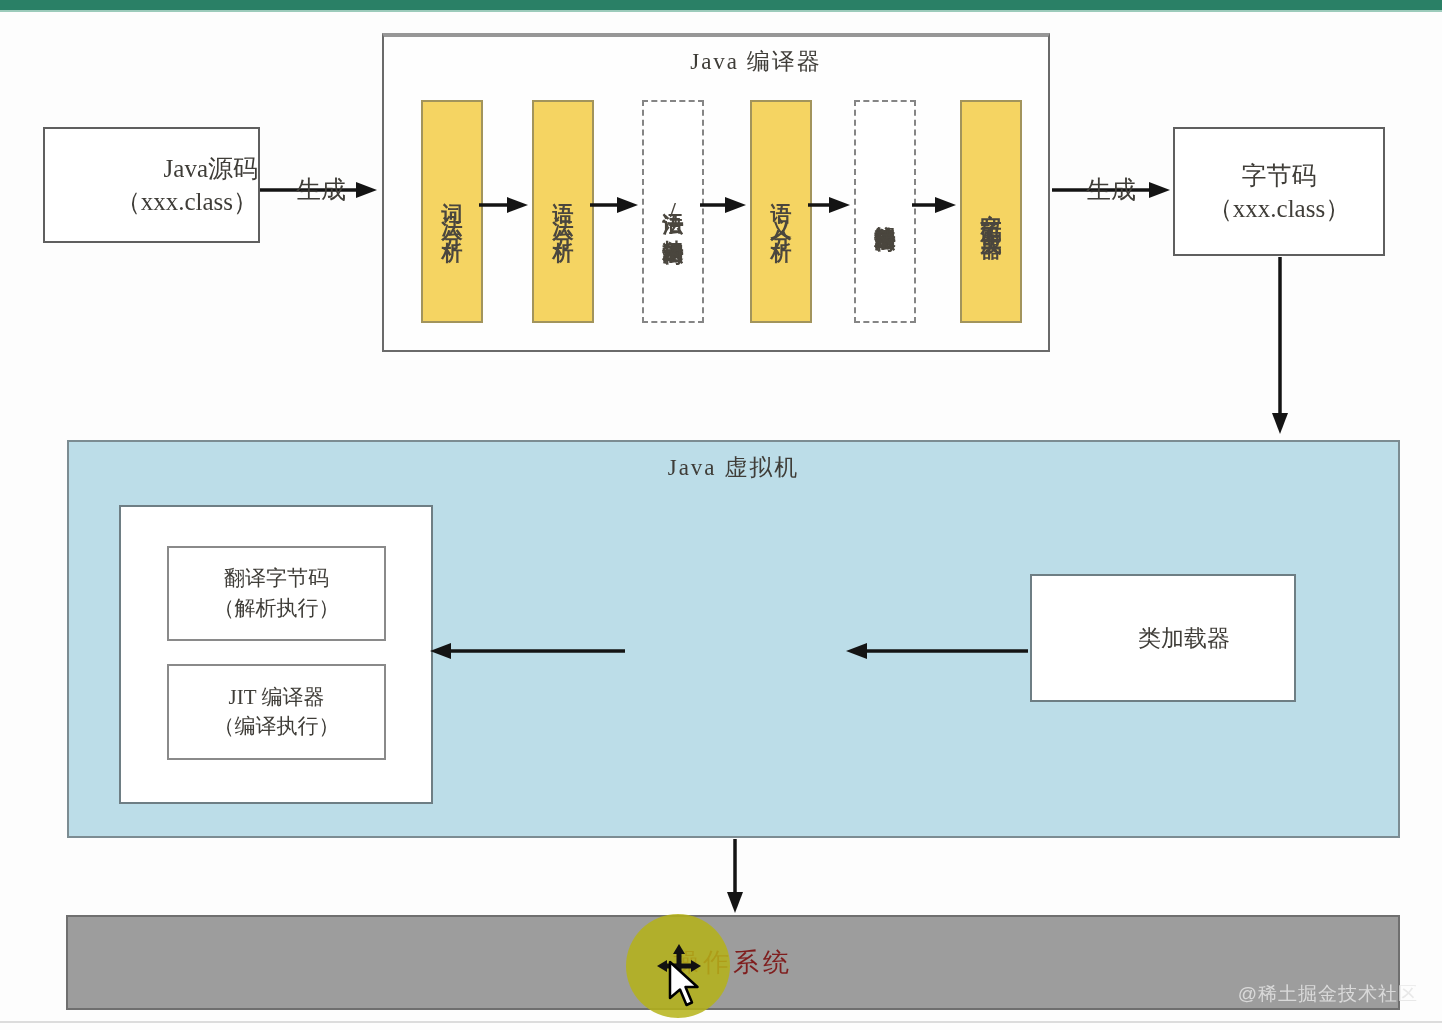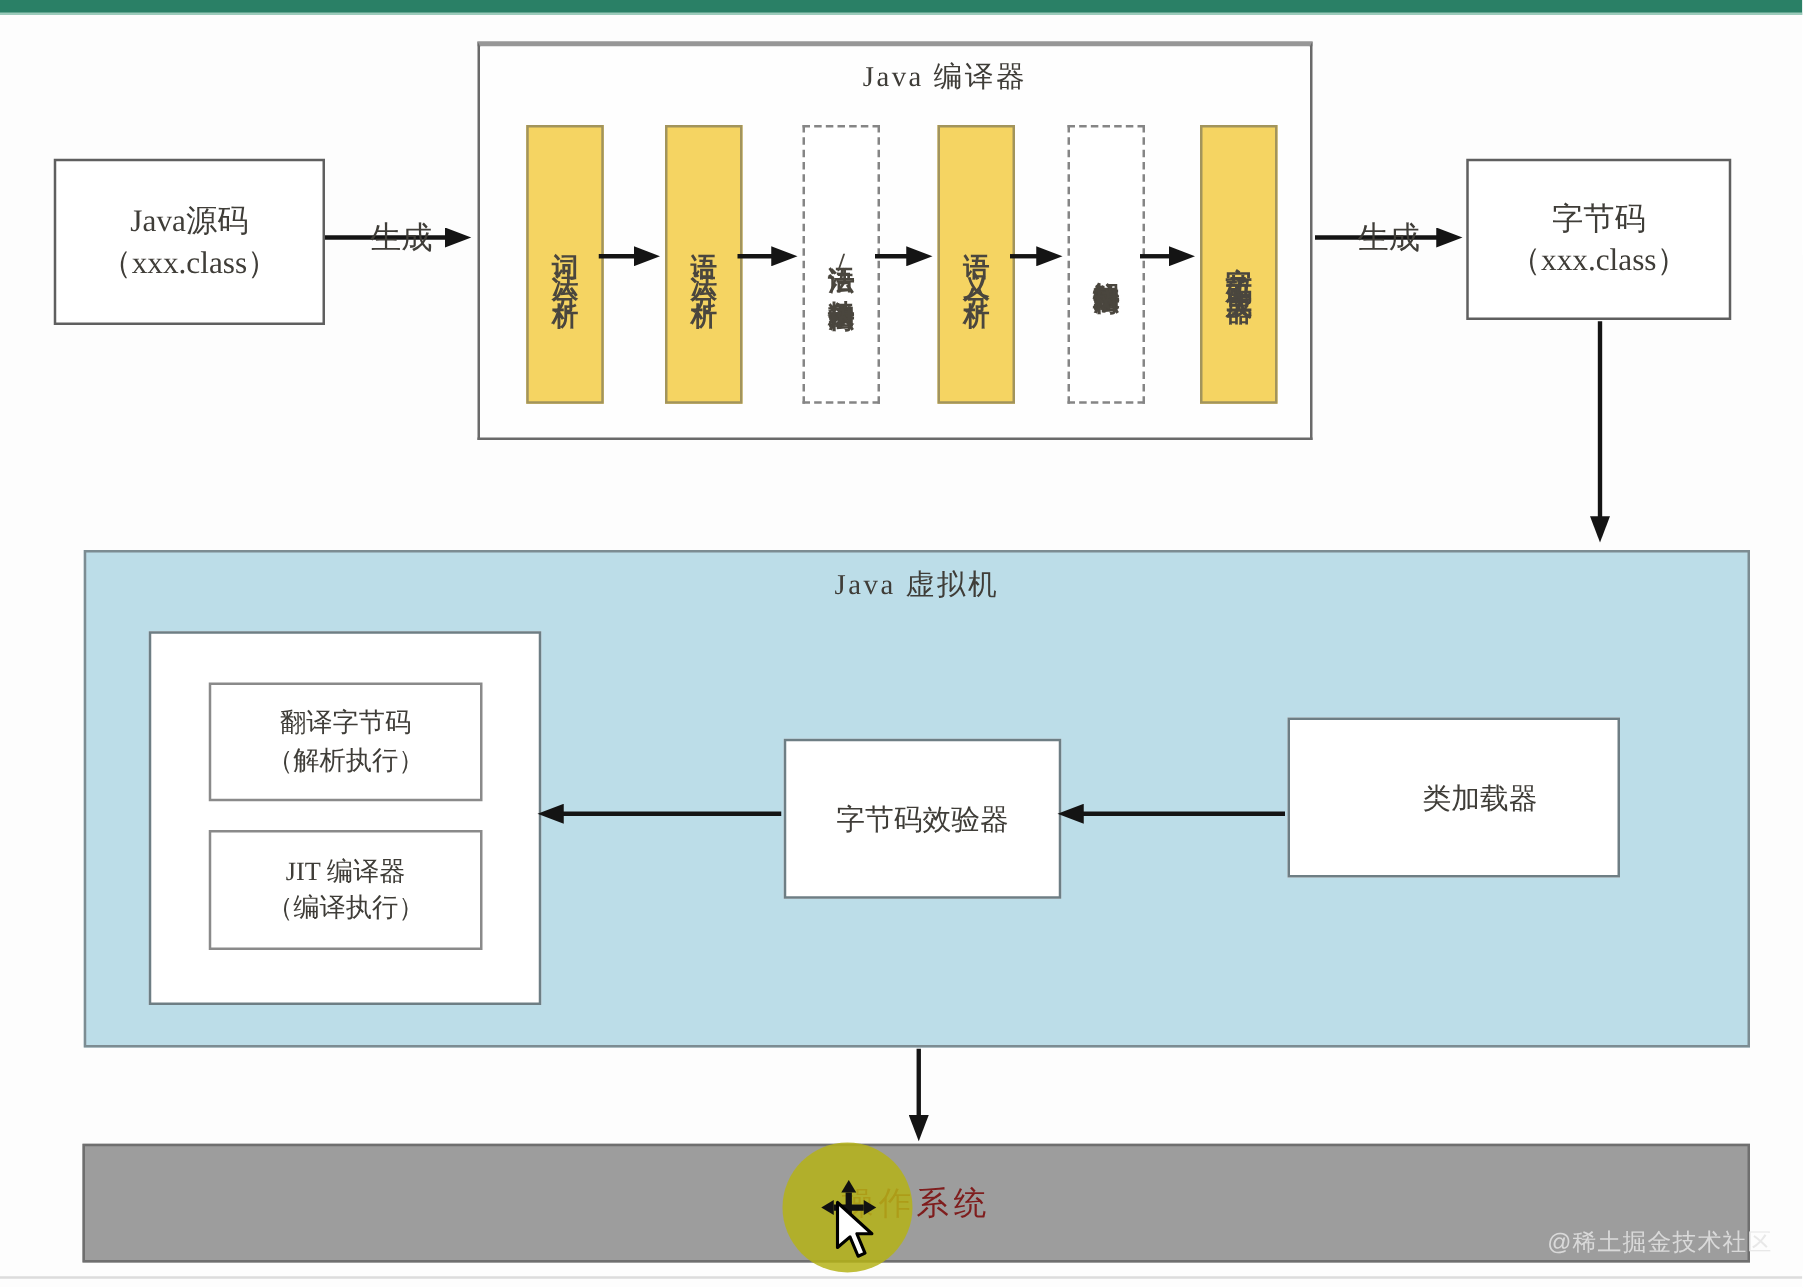--- a/index.html
+++ b/index.html
@@ -5,21 +5,21 @@
   html,body{margin:0;padding:0;background:#ffffff;}
   .canvas{
     position:relative;width:1442px;height:1030px;overflow:hidden;
     background:#fdfdfd;
     font-family:"Liberation Serif","DejaVu Serif",serif;
     color:#3f3d38;
   }
   .abs{position:absolute;box-sizing:border-box;}
   .topbar{left:0;top:0;width:1442px;height:12px;background:var(--topbar_green);border-bottom:2px solid #9ccbbb;}
   .box{background:#fff;border:2px solid var(--box_border);display:flex;flex-direction:column;align-items:center;justify-content:center;text-align:center;}
-  .source{left:43px;top:127px;width:217px;height:133px;font-size:25px;line-height:1.32;}
+  .source{left:43px;top:127px;width:217px;height:116px;font-size:25px;line-height:1.32;align-items:flex-end;}
   .bytecode{left:1173px;top:127px;width:212px;height:129px;font-size:25px;line-height:1.32;}
   .genlabel{position:absolute;font-size:25px;z-index:6;color:#3f3d38;}
   .gen1{left:296px;top:173px;}
   .gen2{left:1086px;top:173px;}
   .compiler{left:382px;top:33px;width:668px;height:319px;background:#fefefe;border:2px solid #6a6a6a;border-top:4px solid #979797;}
   .ctitle{position:absolute;left:0;top:9px;width:100%;text-align:center;font-size:23px;letter-spacing:2px;padding-left:40px;}
   .stage{position:absolute;top:63px;width:58px;height:219px;display:flex;align-items:center;justify-content:center;
          writing-mode:vertical-rl;text-orientation:upright;font-size:21px;font-weight:600;color:#4a463e;}
   .stage.solid{background:var(--stage_yellow);border:2px solid var(--stage_border);}
   .stage.dashed{background:#fff;border:2px dashed #858585;}
@@ -91,23 +91,20 @@
     <div class="execbox">
       <div class="box interpret">
         <span>翻译字节码</span>
         <span>（解析执行）</span>
       </div>
       <div class="box jit">
         <span>JIT 编译器</span>
         <span>（编译执行）</span>
       </div>
     </div>
-    <div class="box verifier">
-      <span>字节码效验器</span>
-    </div>
     <div class="box classloader">
       <span>类加载器</span>
     </div>
   </div>
 
   <div class="abs osbar">
     <span>操作系统</span>
   </div>
 
   <svg class="abs arrows" viewBox="0 0 1442 1030" xmlns="http://www.w3.org/2000/svg">

